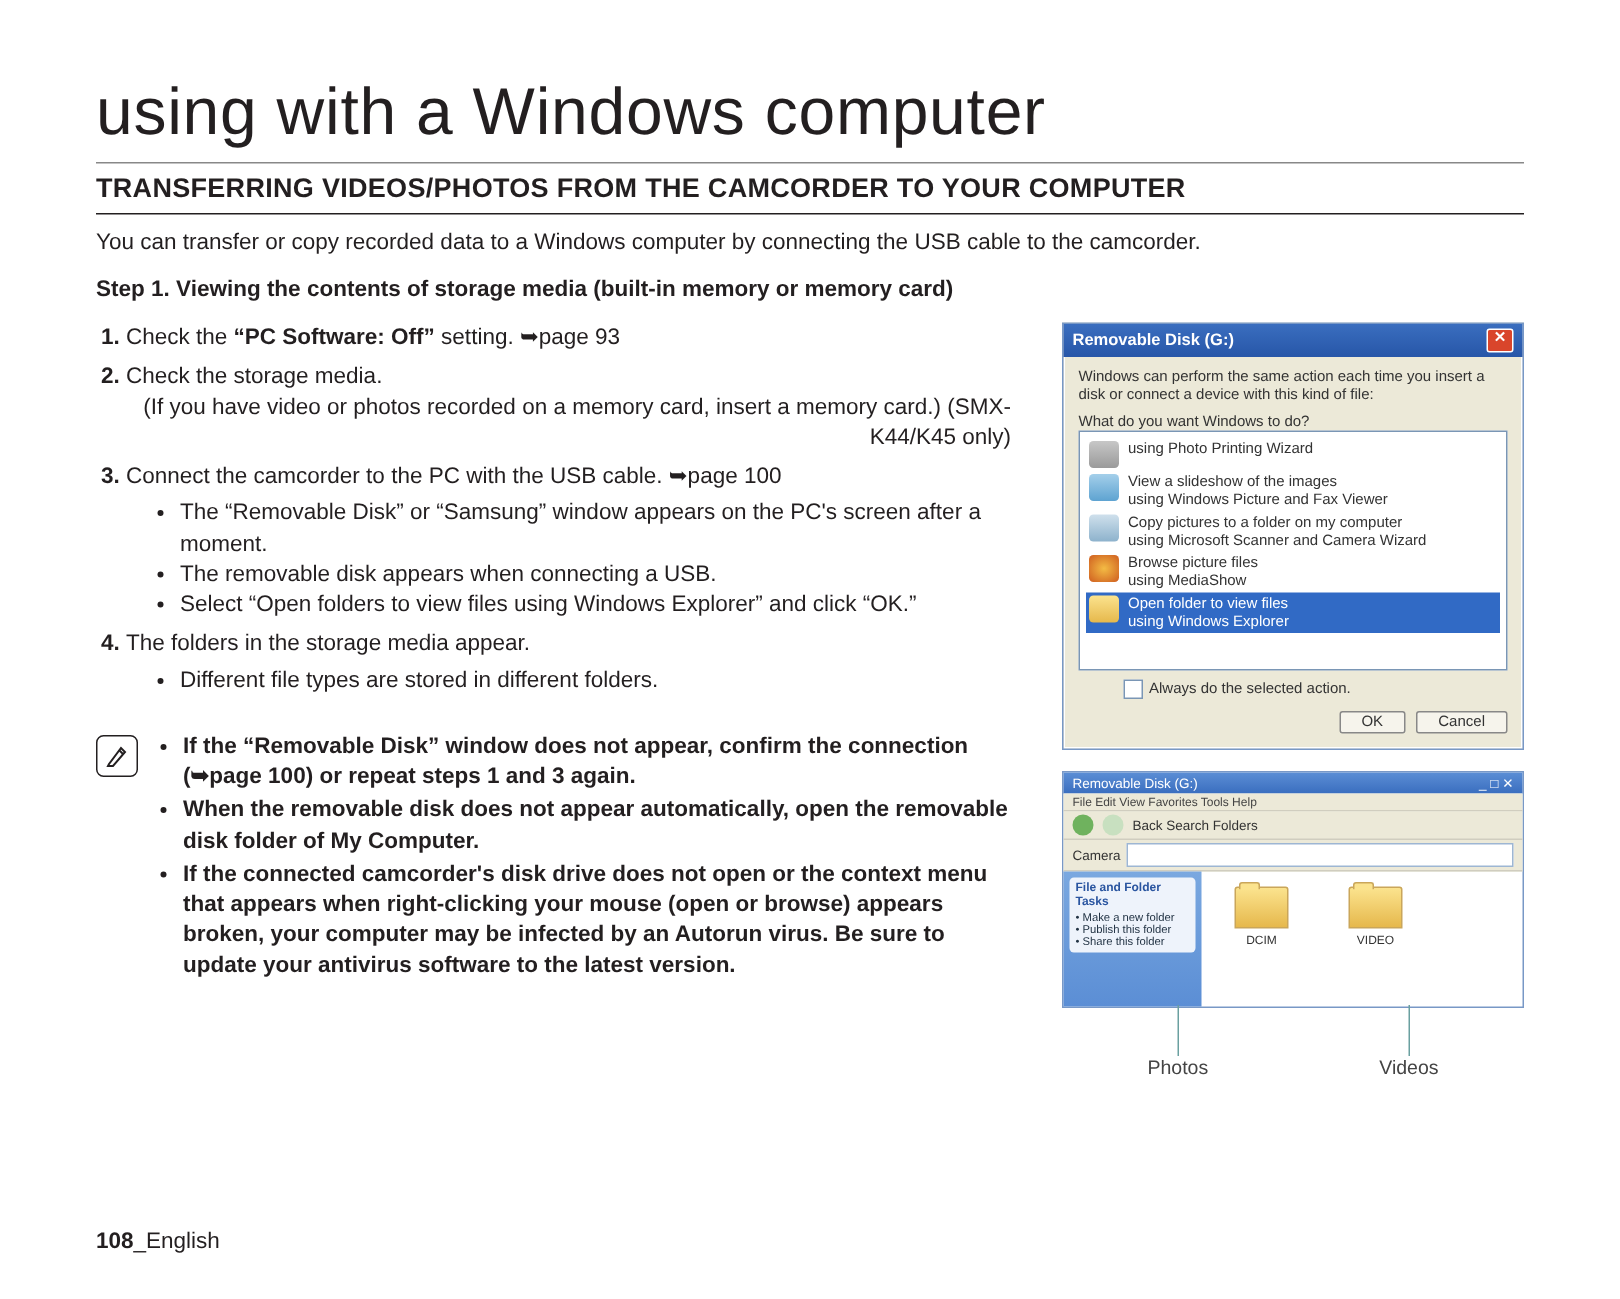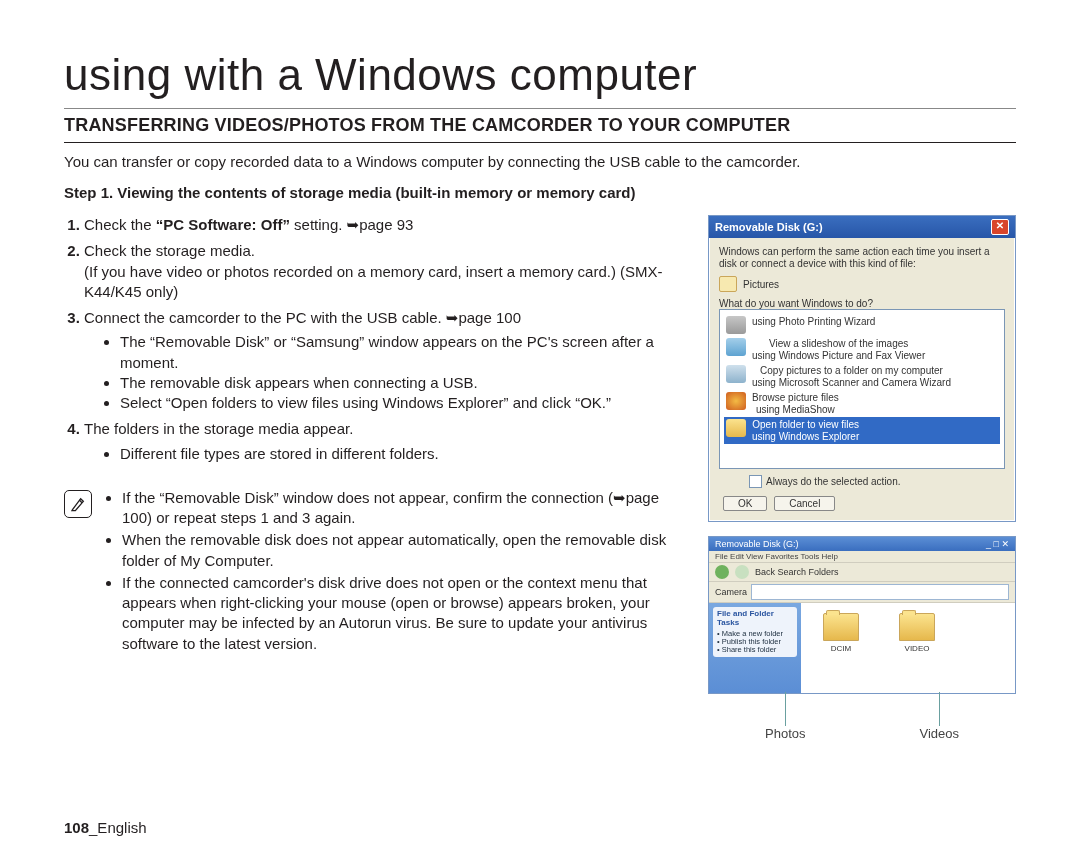--- a/index.html
+++ b/index.html
@@ -60,31 +60,33 @@
     margin: 0 0 18px 0;
   }
   ol.steps > li {
     margin-bottom: 6px;
   }
   ol.steps > li::marker {
     font-weight: bold;
   }
   ol.steps > li .sub {
     padding-left: 0;
+    text-align: right;
   }
   ul.bullets {
     list-style: disc;
     padding-left: 36px;
     margin: 4px 0 6px 0;
   }
   .note-row {
     display: flex;
     align-items: flex-start;
     gap: 10px;
     margin-top: 24px;
+    font-weight: bold;
   }
   .note-icon {
     width: 26px;
     height: 26px;
     border: 1.5px solid #231f20;
     border-radius: 5px;
     display: flex;
     align-items: center;
     justify-content: center;
     flex-shrink: 0;
@@ -161,41 +163,40 @@
     padding: 4px 6px;
     overflow: hidden;
     margin-bottom: 6px;
   }
   .dialog .list .opt {
     display: flex;
     gap: 6px;
     align-items: flex-start;
     padding: 2px 0;
     line-height: 1.15;
-    text-align: center;
   }
   .dialog .list .opt .opt-icon {
     width: 20px; height: 18px;
     flex-shrink: 0;
     border-radius: 3px;
   }
   .dialog .list .opt.sel {
     background: #316ac5;
     color: #fff;
     padding: 2px;
     margin: 0 -2px;
   }
   .ico-printer { background: linear-gradient(#c7c7c7,#9a9a9a); }
   .ico-picture { background: linear-gradient(#a4cfea,#5ea3d1); }
   .ico-scanner { background: linear-gradient(#cfe0ec,#8db2cc); }
   .ico-media   { background: radial-gradient(#f3bb44,#cf5d1f); border-radius: 50%; }
   .ico-folder  { background: linear-gradient(#fbe38e,#e6b84c); }
   .dialog .check-row { display:flex; align-items:center; gap:4px; margin-bottom:8px;margin-left:30px; }
   .dialog .check-row .cb { width:11px; height:11px; border:1px solid #7a96b5; background:#fff; }
-  .dialog .btns { text-align: left; }
+  .dialog .btns { text-align: right; }
   .dialog .btns .btn {
     display: inline-block;
     border: 1px solid #888;
     background: #f6f4ec;
     padding: 1px 14px;
     font-size: 10px;
     border-radius: 2px;
     margin-left: 4px;
   }
 
@@ -349,24 +350,20 @@
 
     <div class="side">
 
       <div class="dialog">
         <div class="titlebar">
           <span>Removable Disk (G:)</span>
           <span class="closebtn">✕</span>
         </div>
         <div class="body">
           <div class="prompt1">Windows can perform the same action each time you insert a disk or connect a device with this kind of file:</div>
-          <div class="icon-line">
-            <span class="mini-icon"></span>
-            <span>Pictures</span>
-          </div>
           <div>What do you want Windows to do?</div>
           <div class="list">
             <div class="opt">
               <div class="opt-icon ico-printer"></div>
               <div>
                   <div>using Photo Printing Wizard</div>
                 </div>
             </div>
             <div class="opt">
               <div class="opt-icon ico-picture"></div>

